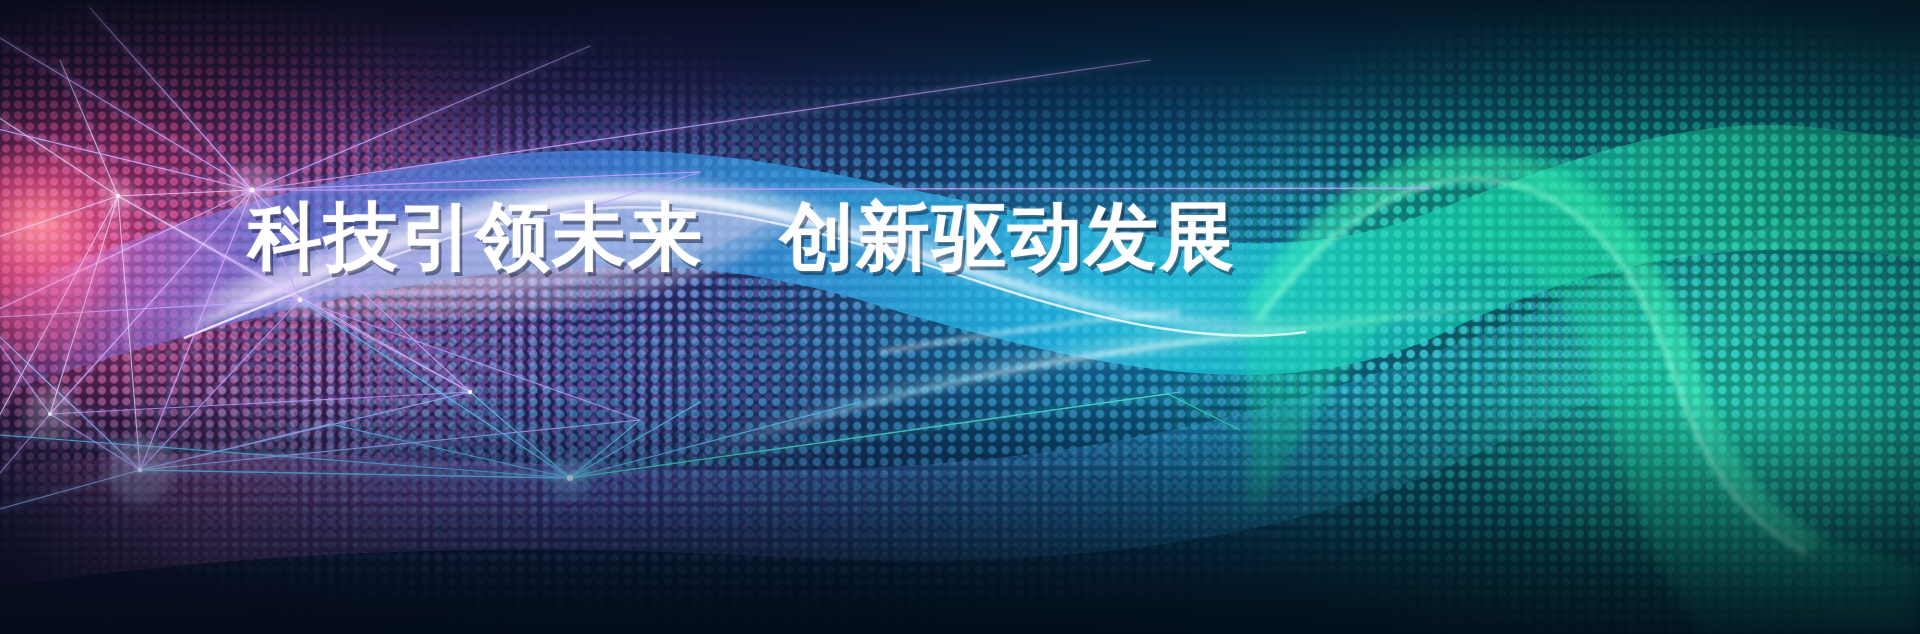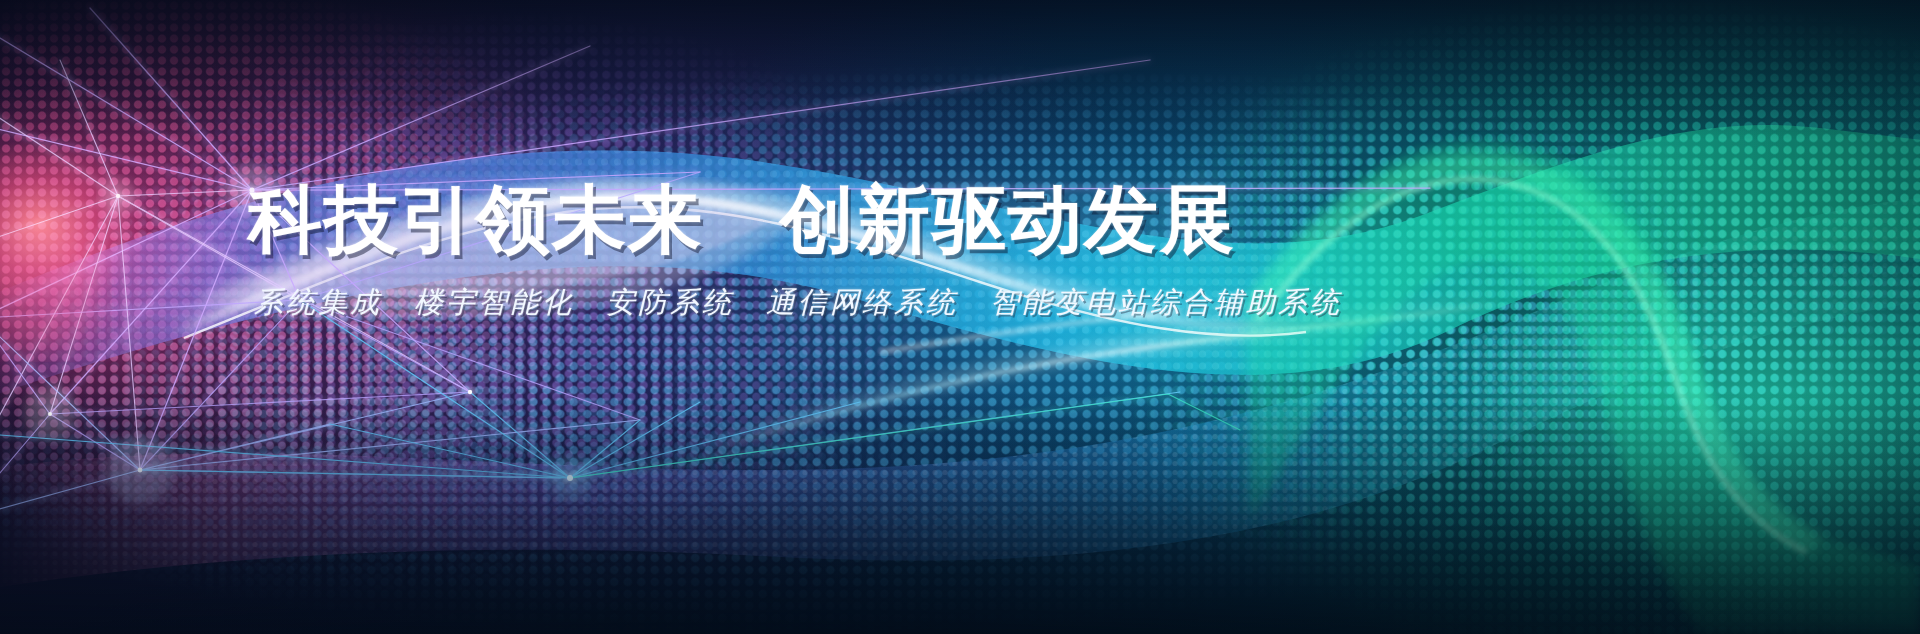--- a/index.html
+++ b/index.html
@@ -108,21 +108,21 @@
     mix-blend-mode:screen;
   }
 
   
   .art{position:absolute;inset:0;width:1920px;height:634px;}
 
   
   .copy{
     position:absolute;
     left:248px;
-    top:181px;
+    top:198px;
     width:1180px;
     z-index:30;
   }
   .headline{
     margin:0;
     color:#ffffff;
     font-size:74px;
     line-height:1.06;
     font-weight:700;
     letter-spacing:2px;
@@ -342,16 +342,15 @@
   </svg>
 
   <div class="layer glow-red"></div>
   <div class="layer glow-cyan"></div>
   <div class="layer glow-green"></div>
 
   <div class="layer bg-vignette"></div>
 
   <div class="copy">
     <h1 class="headline">科技引领未来　创新驱动发展</h1>
-    <p class="subline">系统集成　楼宇智能化　安防系统　通信网络系统　智能变电站综合辅助系统</p>
   </div>
 
 </div>
 
 </body></html>

